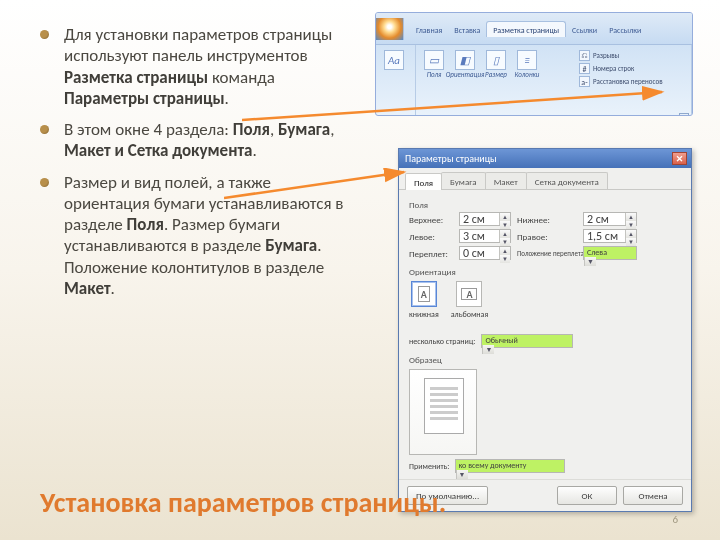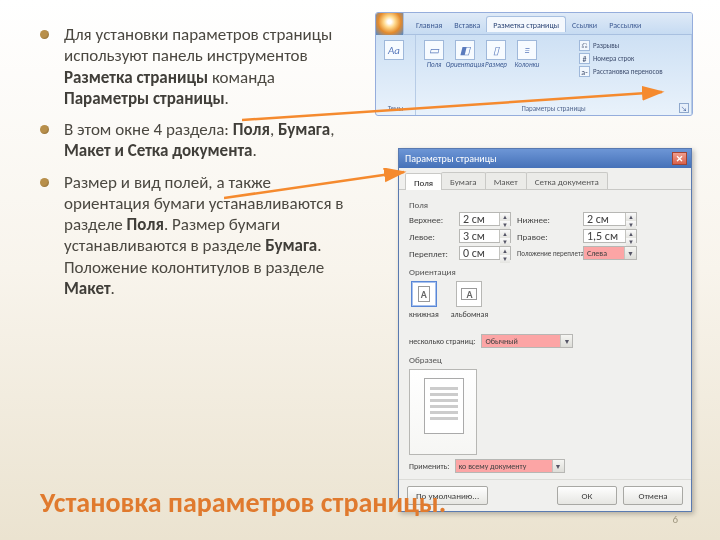--- a/index.html
+++ b/index.html
@@ -60,21 +60,21 @@
     left: 375px; top: 12px;
     width: 318px; height: 104px;
     background: linear-gradient(to bottom, #dbe8f6 0%, #cde0f4 20%, #e9f2fb 100%);
     border: 1px solid #95addc;
     border-radius: 3px;
     font-size: 8px;
     color: #3b4a6b;
     overflow: hidden;
   }
   .ribbon-top {
-    height: 22px;
+    height: 32px;
     background: linear-gradient(to bottom, #dfeaf7, #c6dbf2);
     border-bottom: 1px solid #a8c0e0;
     display: flex; align-items: center;
   }
   .office-btn {
     width: 28px; height: 22px; position: relative;
     background: radial-gradient(circle at 50% 40%, #fff 10%, #ffd98c 30%, #e38a2c 60%, #5089cc 100%);
     border-right: 1px solid #a8c0e0;
   }
   .ribbon-tabs { display: flex; align-items: flex-end; gap: 0; padding-left: 6px;}
@@ -177,21 +177,21 @@
     font-size: 9px;
   }
   .field-lbl { color:#444; }
   .spinner {
     display: flex; border: 1px solid #b7b7b4; background:#fff; height: 14px;
   }
   .spinner .val { flex:1; padding: 0 3px; font-size: 12px; display:flex;align-items:center;}
   .spinner .arrs { width: 11px; display:flex;flex-direction:column; border-left:1px solid #c4c4c0;}
   .spinner .arrs div{ flex:1; background:linear-gradient(#fafafa,#e4e4e0); font-size:6px; display:flex;align-items:center;justify-content:center;color:#556;}
   .dropdown {
-    display:flex; border:1px solid #b7b7b4; background:#fca5a5; height:14px; font-size:8px;
+    display:flex; border:1px solid #b7b7b4; background:#bef264; height:14px; font-size:8px;flex-direction:column;
   }
   .dropdown .val{flex:1;padding:0 3px;display:flex;align-items:center;}
   .dropdown .dd{width:12px;background:linear-gradient(#f5f5f2,#ddddd8);border-left:1px solid #c4c4c0;display:flex;align-items:center;justify-content:center;font-size:7px;color:#556;}
 
   .orient-row { display:flex; gap:12px; margin: 4px 0 2px;}
   .orient-box { display:flex;flex-direction:column;align-items:center;gap:2px;font-size:8px;}
   .orient-ico{ width:26px;height:26px;border:1px solid #b7b7b4;background:#fff;display:flex;align-items:center;justify-content:center;}
   .orient-ico.sel{ border:1px solid #5a87d6; box-shadow:0 0 0 1px #a8c2ee inset;}
   .orient-ico .pg{border:1px solid #999;background:#fff;display:flex;align-items:center;justify-content:center;font-size:10px;font-weight:bold;color:#666;}
   .preview-box{

